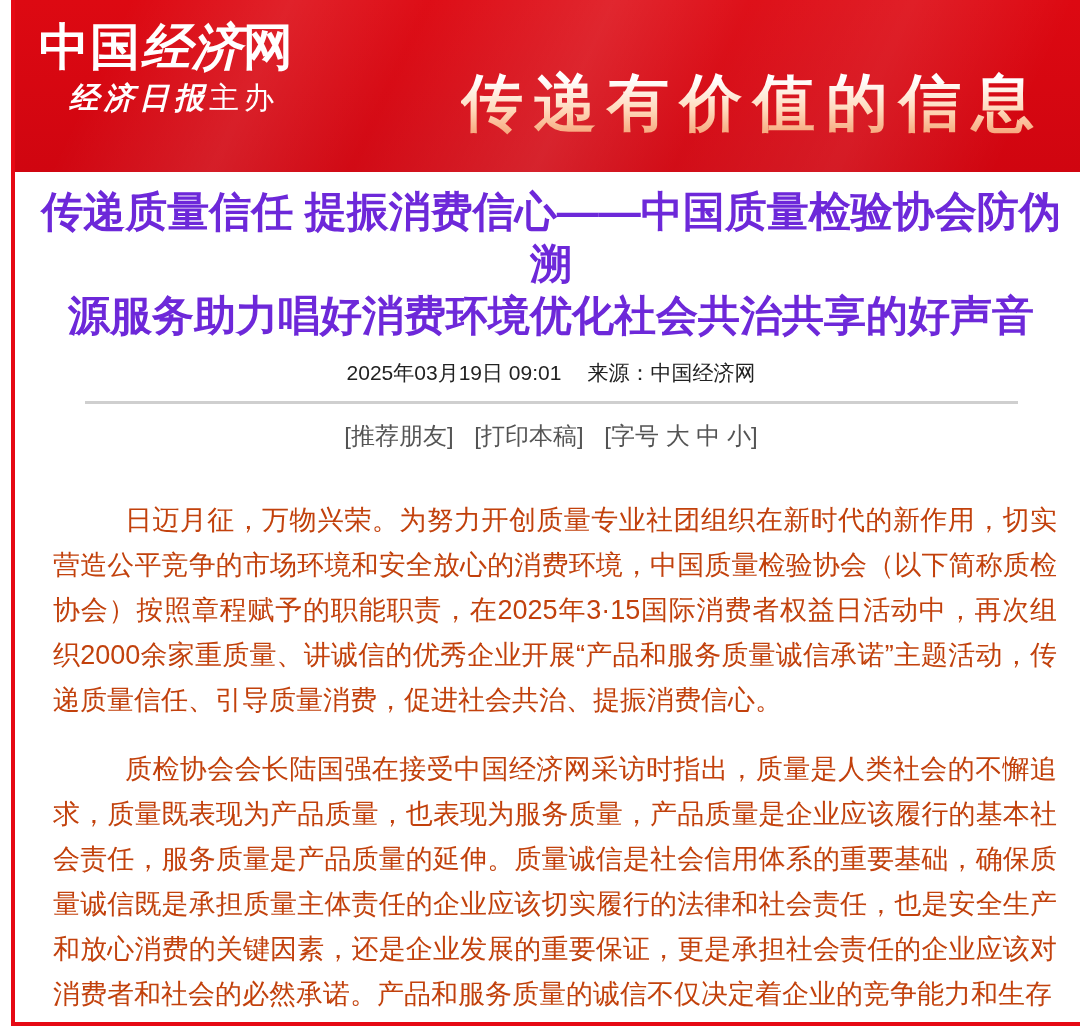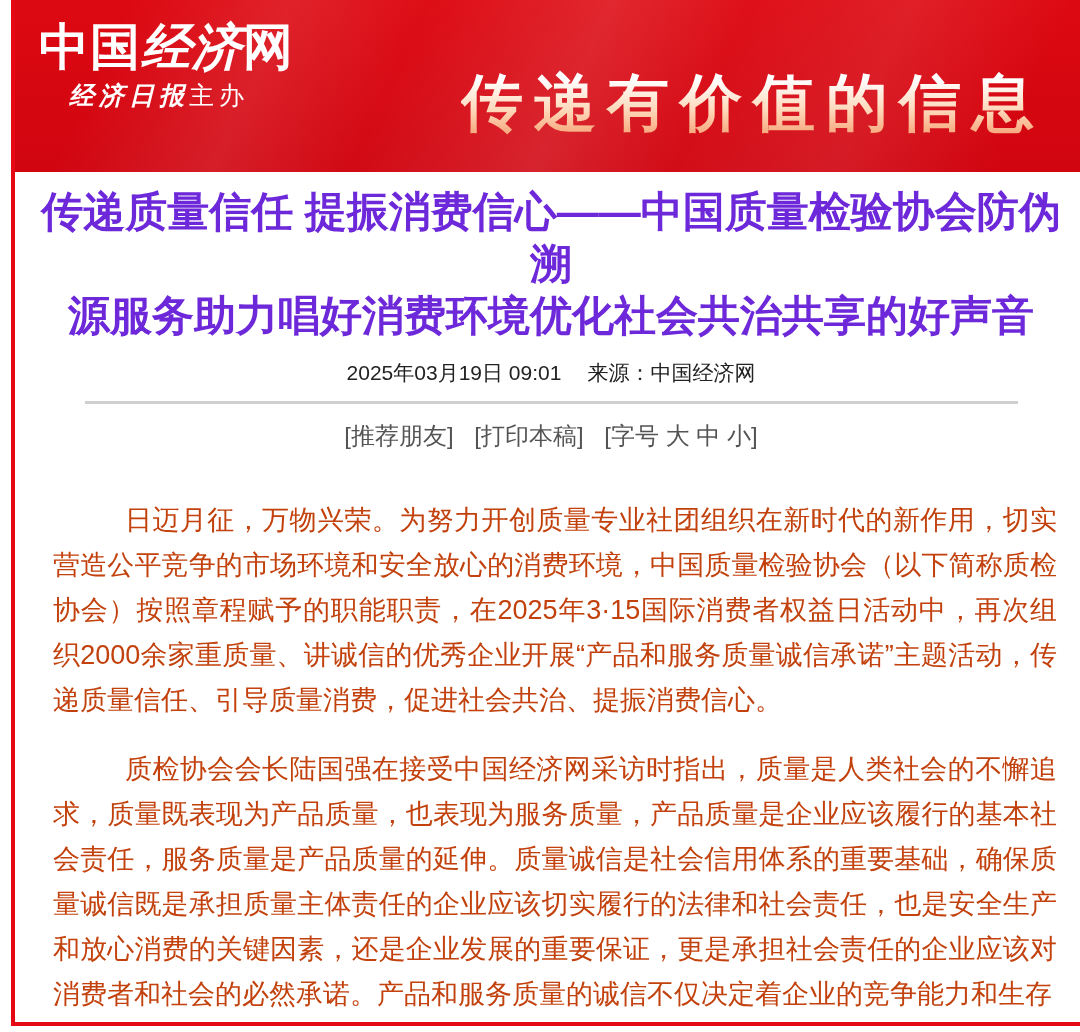--- a/index.html
+++ b/index.html
@@ -40,21 +40,21 @@
     color: #ffffff; line-height: 1; cursor: pointer;
   }
   .logo-name { font-size: 50px; font-weight: bold; letter-spacing: 1px; }
   .logo-name .script {
     font-family: "DejaVu Serif", "Liberation Serif", serif;
     font-style: italic; font-weight: bold;
   }
   .logo-url {
     font-size: 37px; font-weight: bold; letter-spacing: 4px; margin-top: 5px;
   }
-  .logo-sub { font-size: 25px; margin-top: 11px; margin-left: 30px; letter-spacing: 5px; }
+  .logo-sub { font-size: 30px; margin-top: 11px; margin-left: 30px; letter-spacing: 5px; }
   .logo-sub .script {
     font-family: "DejaVu Serif", "Liberation Serif", serif;
     font-style: italic; font-weight: bold;
   }
   .slogan {
     position: absolute; right: 42px; top: 61px;
     font-family: "DejaVu Serif", "Liberation Serif", serif;
     font-weight: bold; font-size: 62px; letter-spacing: 11px;
     background: linear-gradient(180deg, #ffffff 22%, #ffd9bb 58%, #f49a6c 95%);
     -webkit-background-clip: text; background-clip: text;

